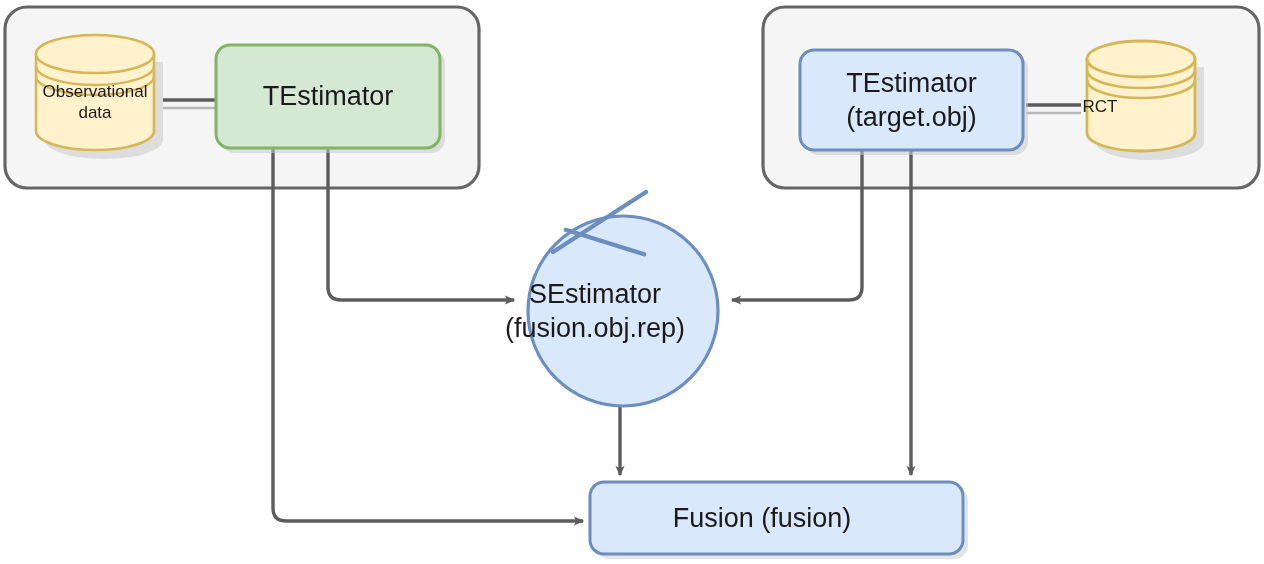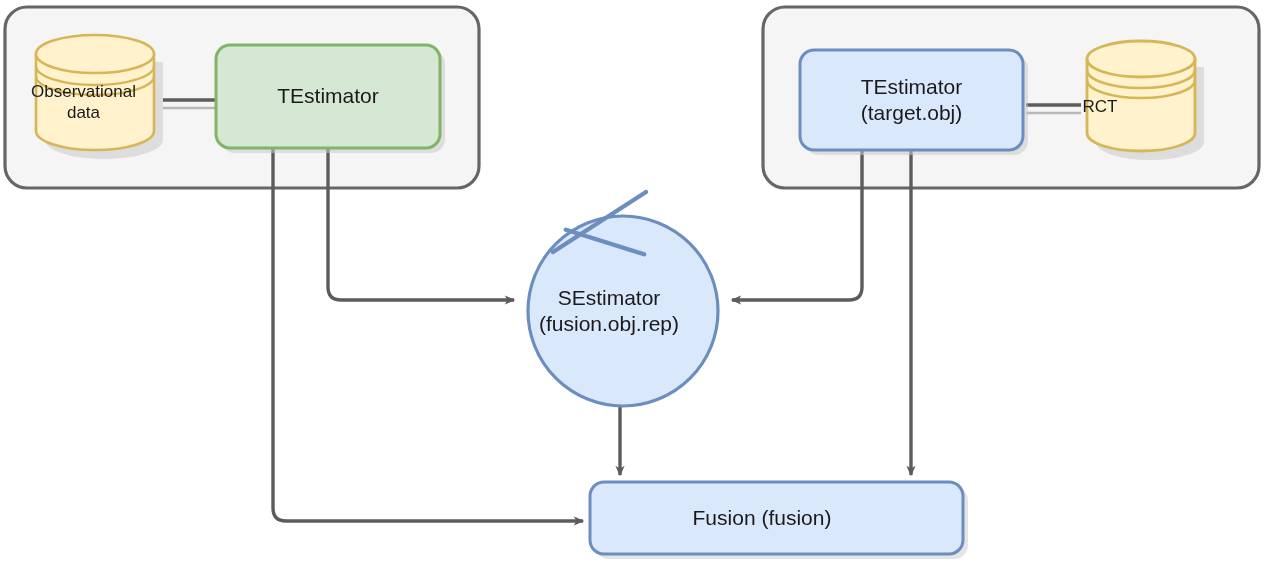--- a/index.html
+++ b/index.html
@@ -27,21 +27,21 @@
   }
   .node-label {
     position: absolute;
     display: flex;
     flex-direction: column;
     align-items: center;
     justify-content: center;
     text-align: center;
     color: #1a1a1a;
     font-family: "Liberation Sans", sans-serif;
-    font-size: 21px;
+    font-size: 27px;
     line-height: 1.26;
     pointer-events: none;
     white-space: pre;
   }
   .node-label.small {
     font-size: 17px;
   }
   .node-label span { display: block; }
 </style>
 </head>
@@ -116,39 +116,39 @@
       <path d="M 646,192 L 553,252" fill="none" stroke="#6c8ebf" stroke-width="4.4" stroke-linecap="round"></path>
       <path d="M 564,241 L 646,243" fill="none" stroke="#6c8ebf" stroke-width="4.4" stroke-linecap="round" transform="rotate(16 605 242)"></path>
     </g>
 
     <g>
       <rect x="595" y="487" width="373" height="72" rx="14" ry="14" fill="#c9c9c9" opacity="0.5"></rect>
       <rect x="590" y="482" width="373" height="72" rx="14" ry="14" fill="#dae8fc" stroke="#6c8ebf" stroke-width="3"></rect>
     </g>
   </svg>
 
-  <div class="node-label small" style="left:20px; top:54px; width:127px; height:96px;align-items:center;">
+  <div class="node-label small" style="left:36px; top:54px; width:118px; height:96px;align-items:center;">
     <span>Observational</span>
     <span>data</span>
   </div>
 
   <div class="node-label" style="left:216px; top:45px; width:224px; height:103px;">
     <span>TEstimator</span>
   </div>
 
   <div class="node-label" style="left:800px; top:50px; width:223px; height:100px;">
     <span>TEstimator</span>
     <span>(target.obj)</span>
   </div>
 
   <div class="node-label small" style="left:1036px; top:59px; width:108px; height:95px;margin-left:10px;">
     <span>RCT</span>
   </div>
 
-  <div class="node-label" style="left:504px; top:216px; width:210px; height:190px;">
+  <div class="node-label" style="left:490px; top:216px; width:210px; height:190px;">
     <span>SEstimator</span>
     <span>(fusion.obj.rep)</span>
   </div>
 
   <div class="node-label" style="left:590px; top:482px; width:344px; height:72px;">
     <span>Fusion (fusion)</span>
   </div>
 
 </div>
 

